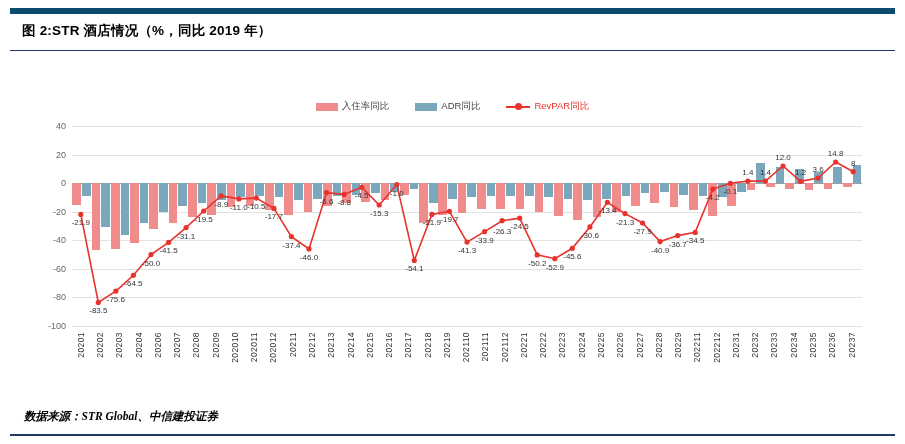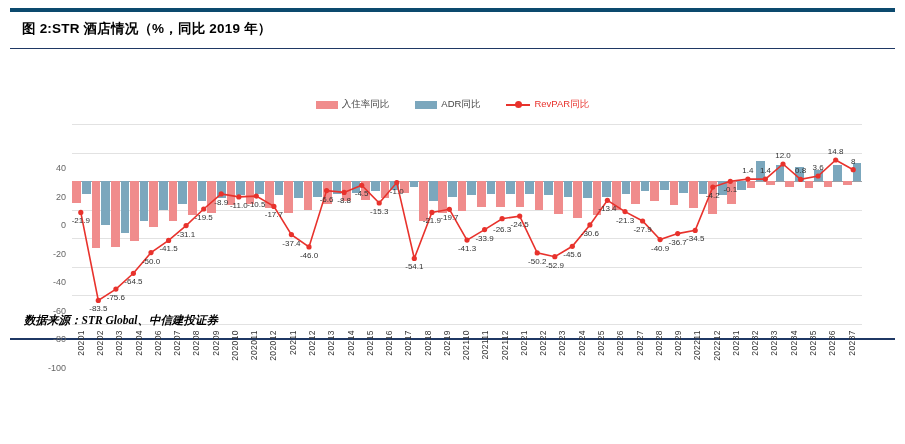--- a/index.html
+++ b/index.html
@@ -4,22 +4,22 @@
 <style>
   html,body{margin:0;padding:0;}
   body{
     width:905px;height:444px;
     background:#ffffff;
     font-family:"Liberation Sans","DejaVu Sans",sans-serif;
     color:#1a1a1a;
     overflow:hidden;
   }
   .figure{
-    position:absolute;left:10px;top:8px;width:885px;height:332px;
-    border-top:4px solid #0c4a6e;
+    position:absolute;left:10px;top:8px;width:885px;height:428px;
+    border-top:6px solid #0c4a6e;
     border-bottom:2px solid #1f3864;
     box-sizing:border-box;
   }
   .fig-title{
     position:absolute;left:12px;top:8px;
     font-size:13.5px;font-weight:bold;color:#000;
     letter-spacing:0.2px;
   }
   .title-rule{
     position:absolute;left:0;top:36px;width:885px;height:1px;background:#1f3864;
@@ -49,21 +49,20 @@
     border-radius:50%;background:#e8322c;
   }
   
   .plot{
     position:absolute;left:62px;top:72px;width:790px;height:200px;
   }
   .axis-label{
     position:absolute;right:100%;margin-right:6px;
     font-size:9px;color:#666;transform:translateY(-50%);
     white-space:nowrap;
-    margin-top:44px;
   }
   .gridline{
     position:absolute;left:0;width:100%;height:1px;background:#e2e2e2;
   }
   .zeroline{
     position:absolute;left:0;width:100%;height:1px;background:#9aa0a6;
   }
   .bars{
     position:absolute;left:0;top:0;width:100%;height:100%;
   }
@@ -385,21 +384,21 @@
           <div class="dotlabel" style="left: 553px; top: 91.5714px;">-21.3</div>
           <div class="dotlabel" style="left: 570.556px; top: 101px;">-27.9</div>
           <div class="dotlabel" style="left: 588.111px; top: 119.571px;">-40.9</div>
           <div class="dotlabel" style="left: 605.667px; top: 113.571px;">-36.7</div>
           <div class="dotlabel" style="left: 623.222px; top: 110.429px;">-34.5</div>
           <div class="dotlabel" style="left: 640.778px; top: 67.1429px;">-4.2</div>
           <div class="dotlabel" style="left: 658.333px; top: 61.2857px;">-0.1</div>
           <div class="dotlabel" style="left: 675.889px; top: 42.1429px;">1.4</div>
           <div class="dotlabel" style="left: 693.444px; top: 42.1429px;">1.4</div>
           <div class="dotlabel" style="left: 711px; top: 27px;">12.0</div>
-          <div class="dotlabel" style="left: 728.556px; top: 42.4286px;">0.8</div>
+          <div class="dotlabel" style="left: 728.556px; top: 42.4286px;">1.2</div>
           <div class="dotlabel" style="left: 746.111px; top: 39px;">3.6</div>
           <div class="dotlabel" style="left: 763.667px; top: 23px;">14.8</div>
           <div class="dotlabel" style="left: 781.222px; top: 32.7143px;">8</div>
         </div>
     </div>
 
     <div class="xlabels" id="xlabels">
         <div class="xlab" style="left: 8.77778px;">20201</div>
         <div class="xlab" style="left: 28.0461px;">20202</div>
         <div class="xlab" style="left: 47.3144px;">20203</div>

